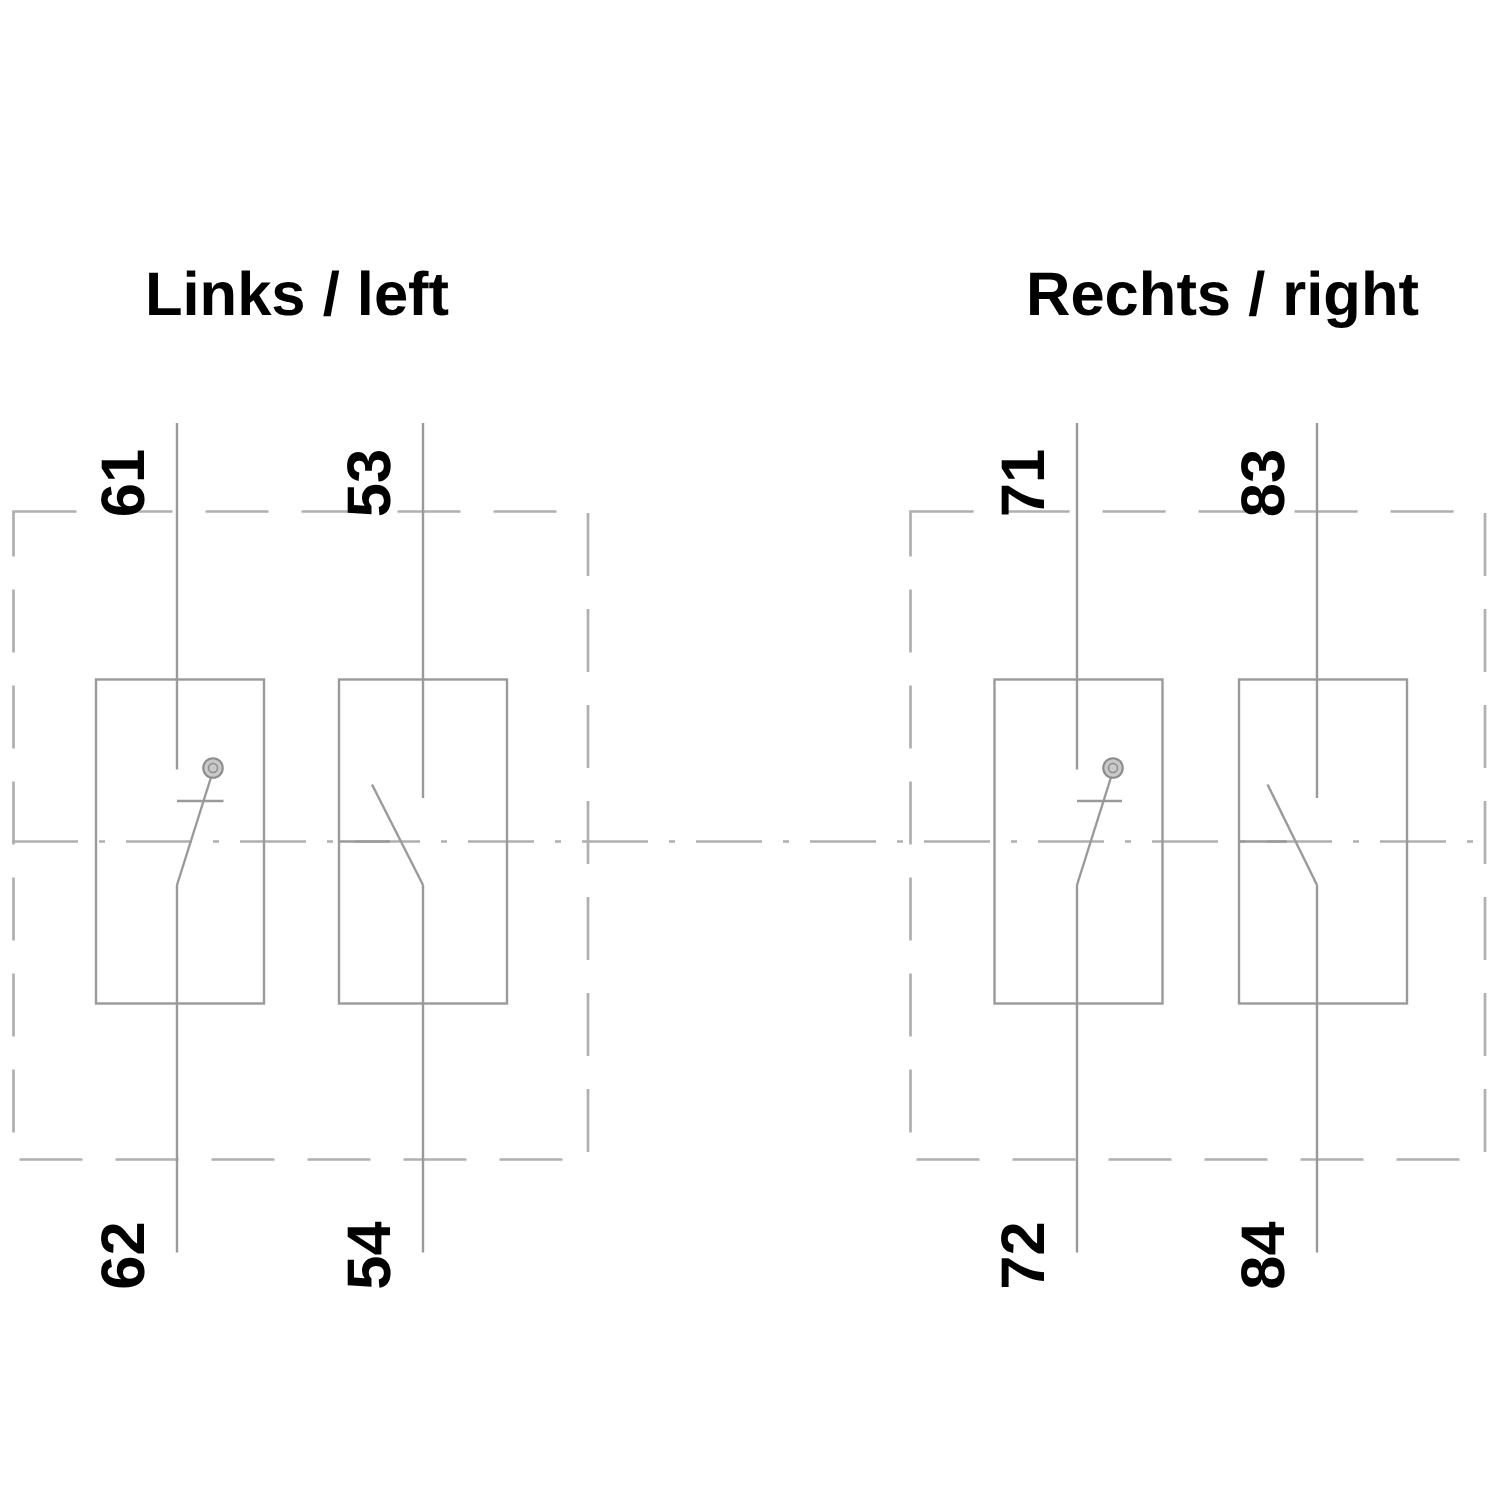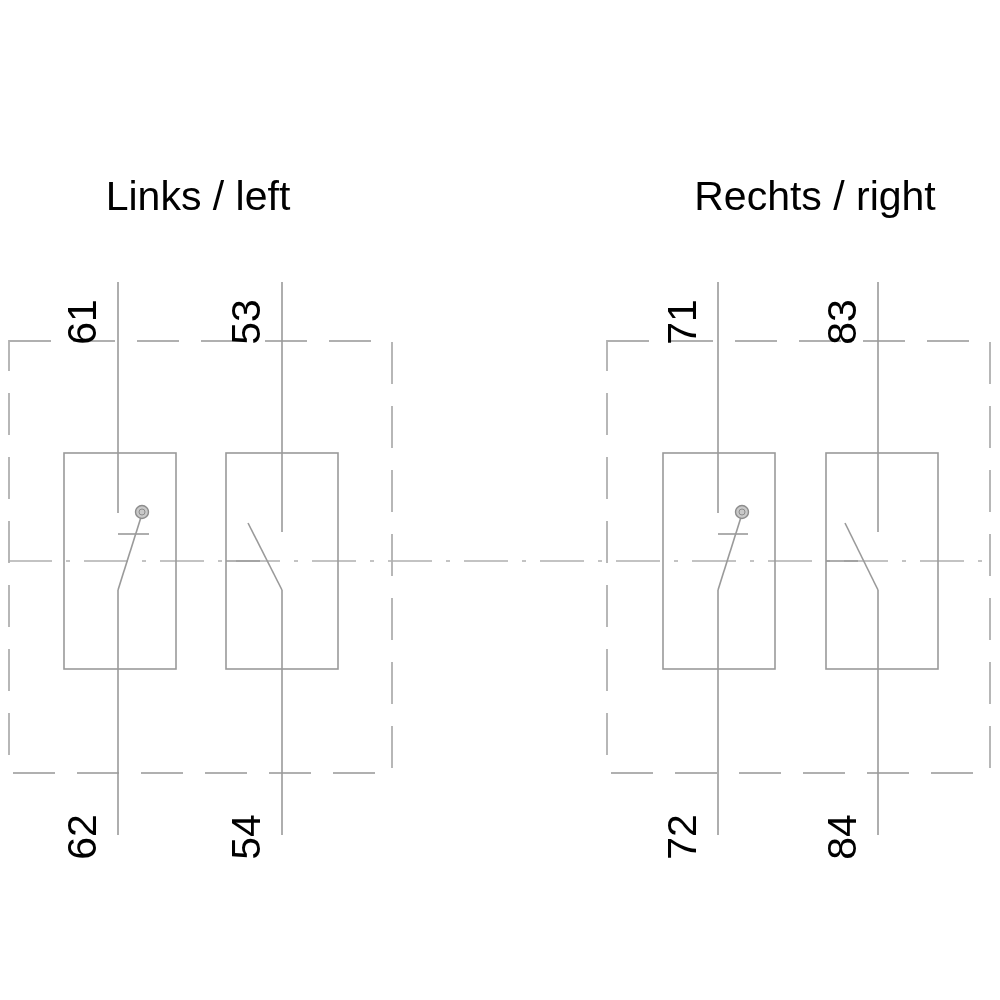--- a/index.html
+++ b/index.html
@@ -36,21 +36,21 @@
     font-family: "Liberation Sans", sans-serif;
     font-size: 41px;
     fill: #000000;
     text-anchor: middle;
     dominant-baseline: alphabetic;
   }
 </style>
 </head>
 <body>
 
-<div id="canvas" style="background: rgb(255, 255, 255);">
+<div id="canvas" style="background: rgb(255, 255, 255); font-weight: bold;">
 
   <svg id="schematic" viewBox="0 0 1000 1000">
 
     <line id="centerline" x1="8" y1="561" x2="992" y2="561" stroke="#b0b0b0" stroke-width="1.6" stroke-dasharray="44 14 4 14"></line>
 
     <g>
 
       <text class="grp-title" x="198" y="210">Links / left</text>
 
       <rect x="9" y="341" width="383" height="432" fill="none" stroke="#b0b0b0" stroke-width="1.8" stroke-dasharray="42 22"></rect>

